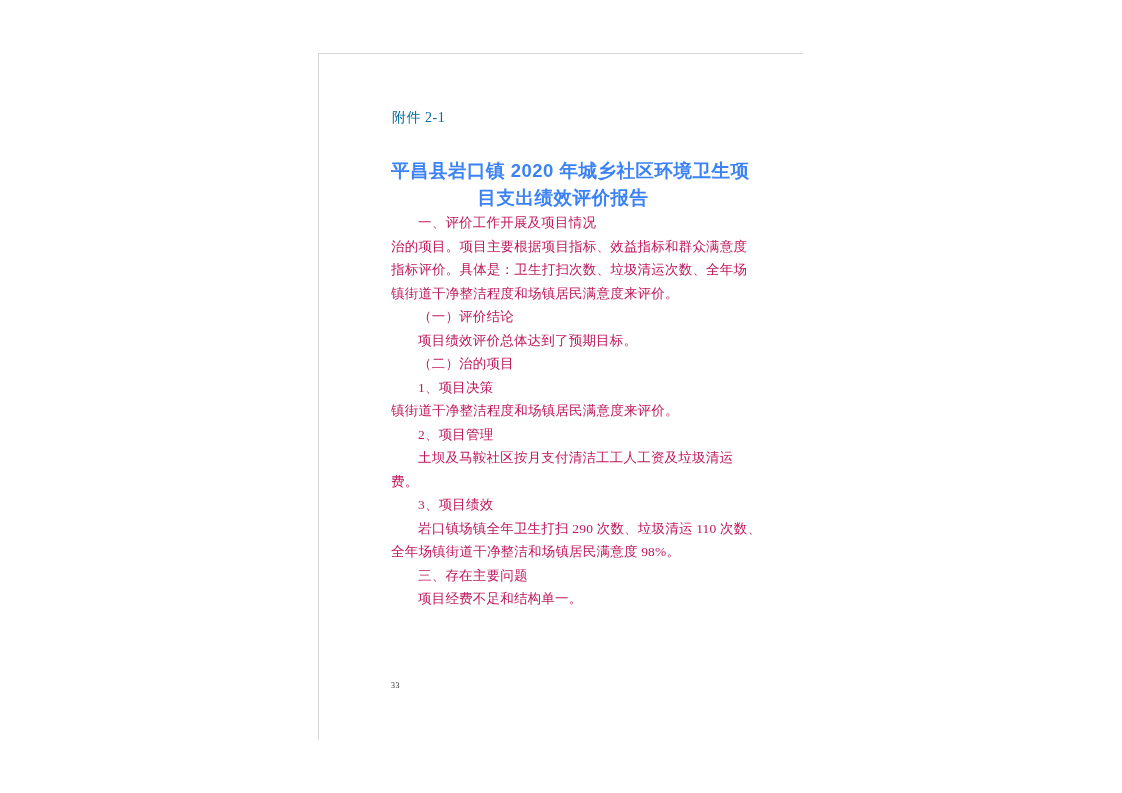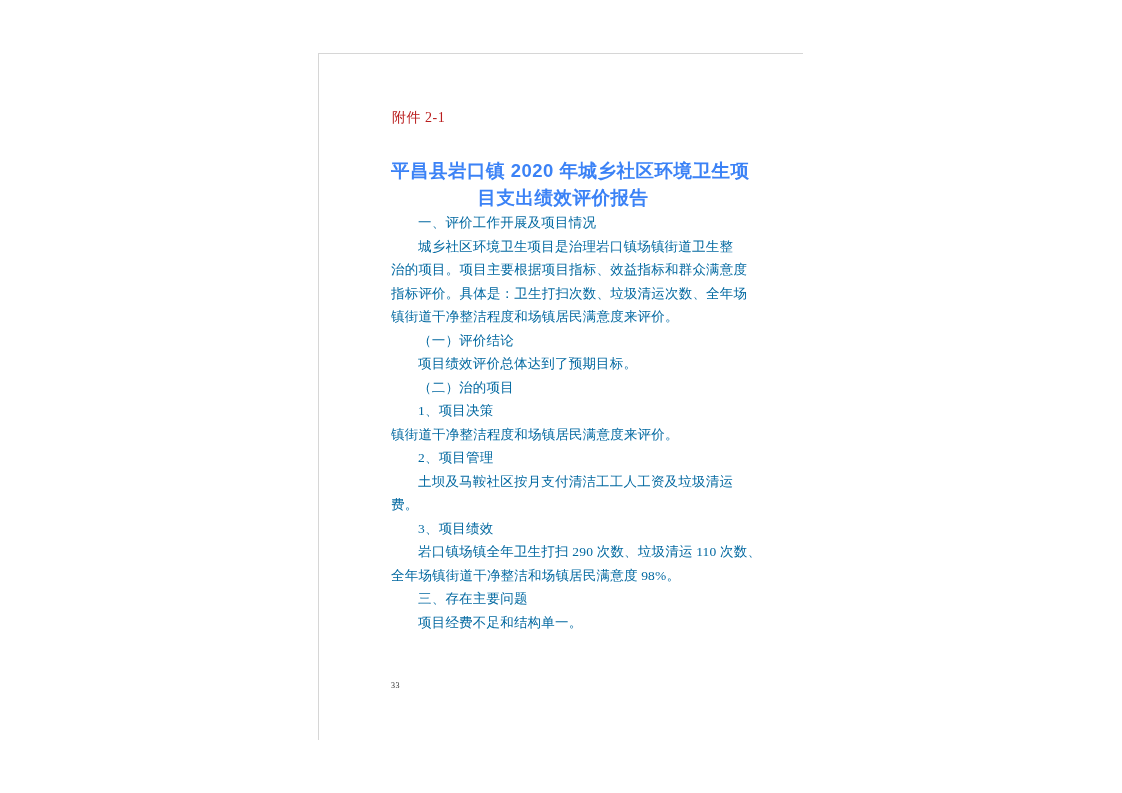--- a/index.html
+++ b/index.html
@@ -27,21 +27,21 @@
     border-top: 1px solid #d6d6d6;
     border-left: 1px solid #d6d6d6;
     box-sizing: border-box;
   }
   .attach {
     position: absolute;
     left: 73px;
     top: 56px;
     font-size: 14px;
     line-height: 16px;
-    color: #b91c1c;
+    color: #0369a1;
     letter-spacing: 0.5px;
     white-space: nowrap;
   }
   .title {
     position: absolute;
     left: 72px;
     top: 103px;
     width: 344px;
     text-align: center;
     font-family: "Liberation Sans", sans-serif;
@@ -52,21 +52,21 @@
     letter-spacing: 0.5px;
     white-space: nowrap;
   }
   .body-text {
     position: absolute;
     left: 72px;
     top: 157px;
     width: 346px;
     font-size: 13.5px;
     line-height: 23.5px;
-    color: #0369a1;
+    color: #be185d;
     letter-spacing: 0.2px;
   }
   .ln {
     white-space: nowrap;
   }
   .ln.indent {
     padding-left: 27px;
   }
   .pageno {
     position: absolute;
@@ -87,21 +87,20 @@
 
     <div class="attach">附件 2-1</div>
 
     <div class="title">
       <div>平昌县岩口镇 2020 年城乡社区环境卫生项</div>
       <div>目支出绩效评价报告</div>
     </div>
 
     <div class="body-text">
       <div class="ln indent">一、评价工作开展及项目情况</div>
-      <div class="ln indent">城乡社区环境卫生项目是治理岩口镇场镇街道卫生整</div>
       <div class="ln">治的项目。项目主要根据项目指标、效益指标和群众满意度</div>
       <div class="ln">指标评价。具体是：卫生打扫次数、垃圾清运次数、全年场</div>
       <div class="ln">镇街道干净整洁程度和场镇居民满意度来评价。</div>
       <div class="ln indent">（一）评价结论</div>
       <div class="ln indent">项目绩效评价总体达到了预期目标。</div>
       <div class="ln indent">（二）治的项目</div>
       <div class="ln indent">1、项目决策</div>
       <div class="ln">镇街道干净整洁程度和场镇居民满意度来评价。</div>
       <div class="ln indent">2、项目管理</div>
       <div class="ln indent">土坝及马鞍社区按月支付清洁工工人工资及垃圾清运</div>

